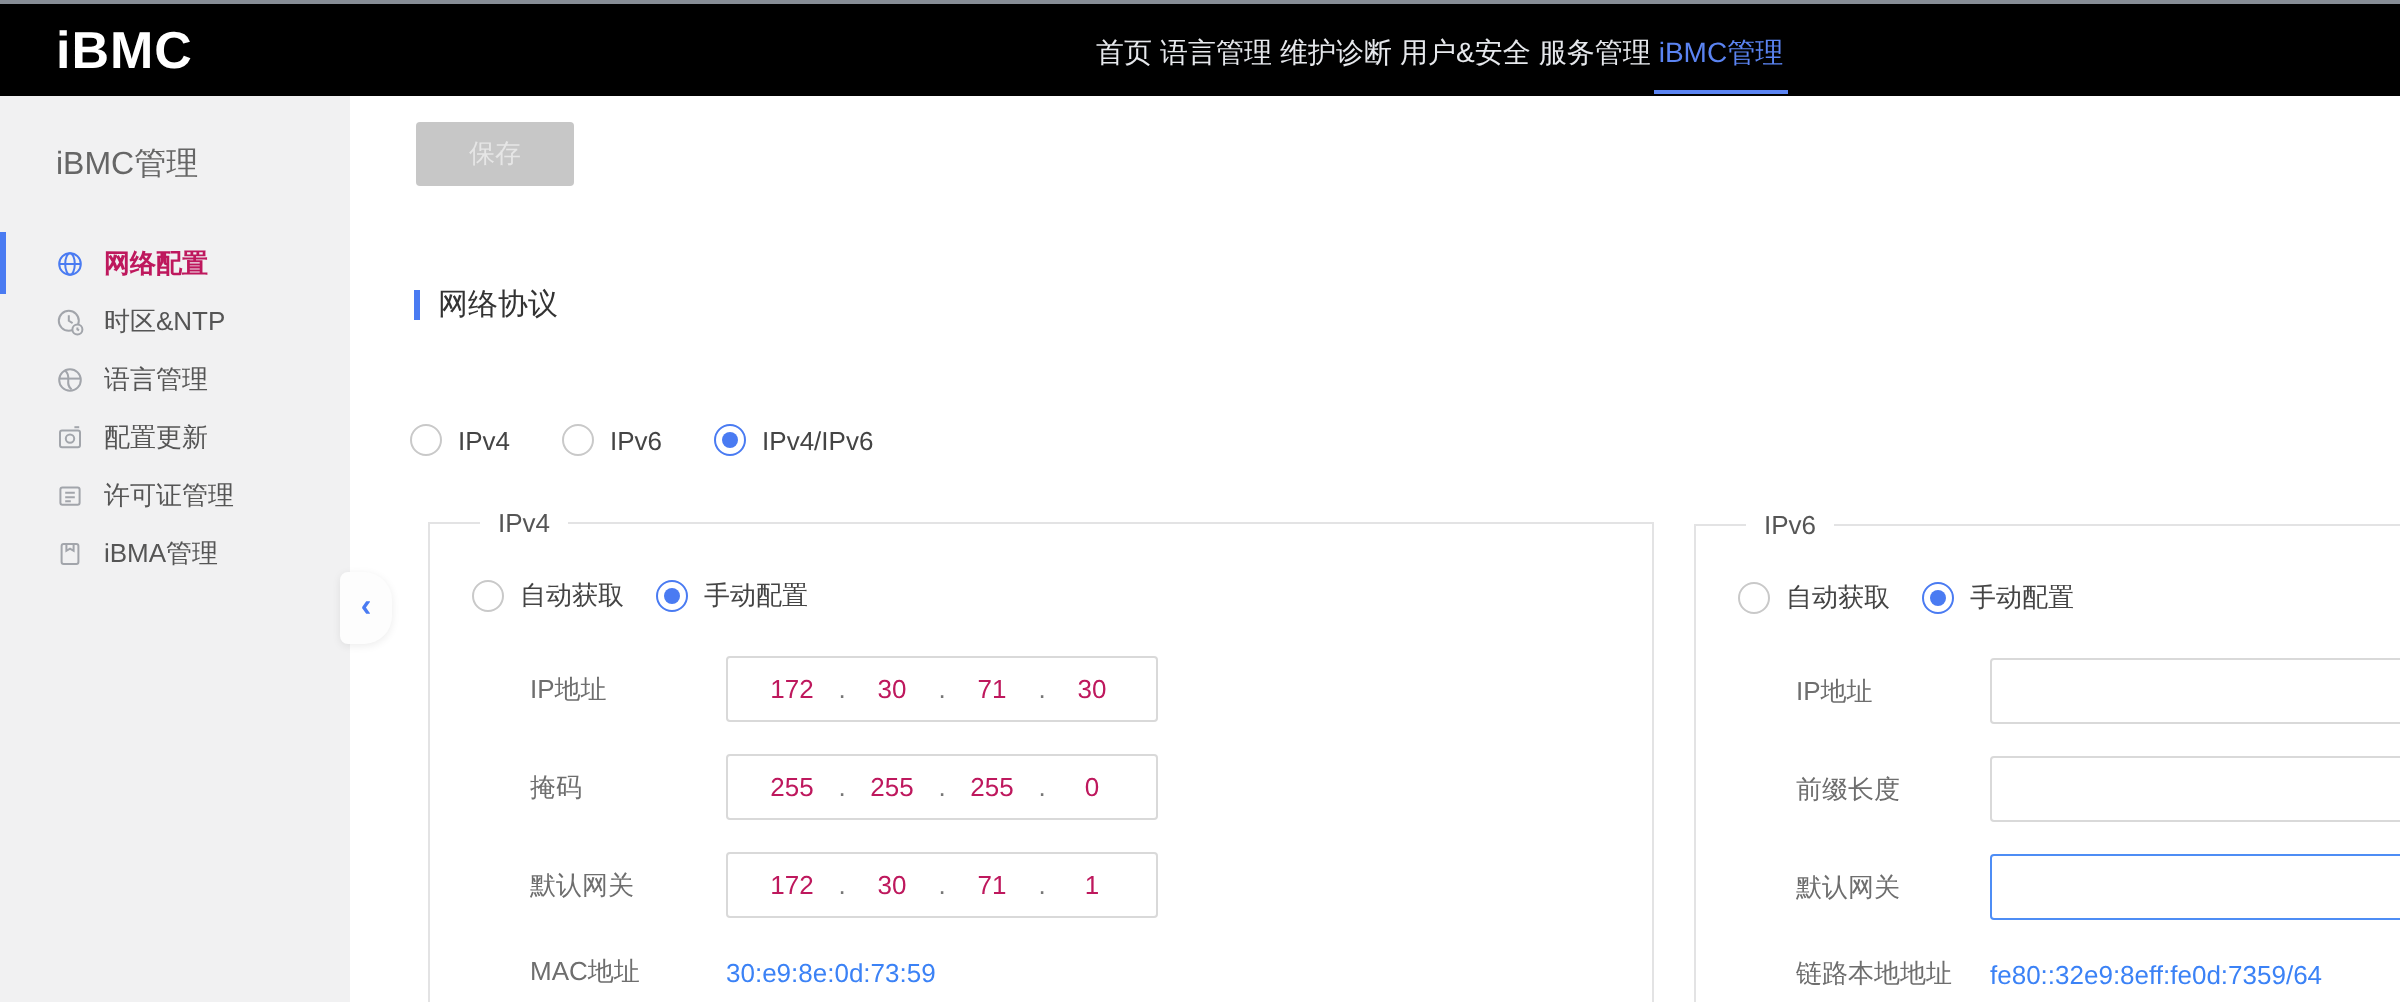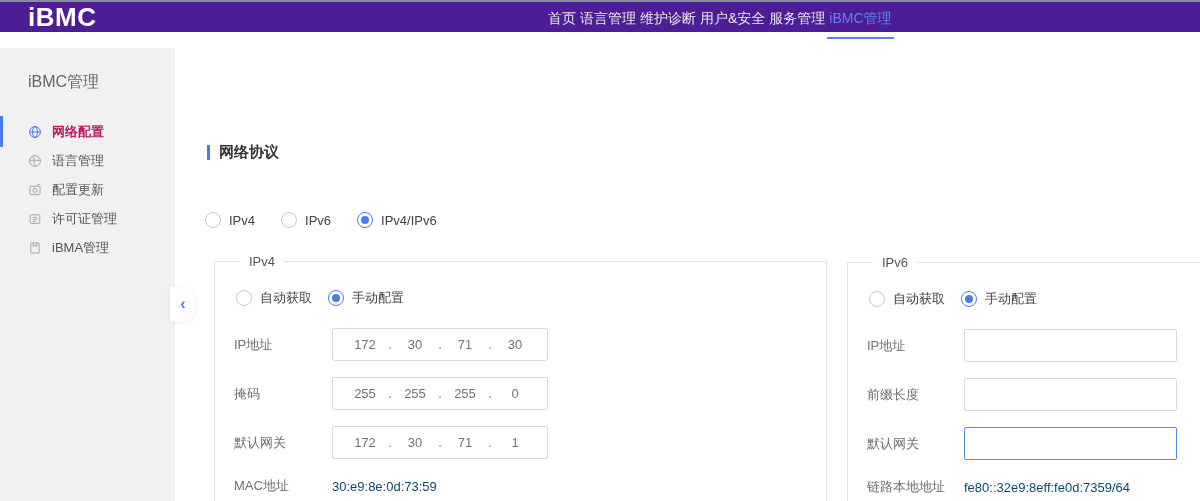--- a/index.html
+++ b/index.html
@@ -1,22 +1,22 @@
 <!DOCTYPE html>
 <html><head>
 <meta charset="utf-8">
 <style>
   * { margin:0; padding:0; box-sizing:border-box; }
   html,body { width:1200px; height:501px; overflow:hidden; }
   body { font-family:"Liberation Sans","DejaVu Sans",sans-serif; background:#fff; }
   .page { position:relative; width:1200px; height:501px; overflow:hidden; background:#fff; }
 
   
-  .navbar { position:absolute; top:0; left:0; width:100%; height:32px; background:#4c1d95;
-            border-top:2px solid #878d96; display:flex; align-items:flex-start; z-index:10; }
+  .navbar { position:absolute; top:0; left:0; width:100%; height:48px; background:#000000;
+            border-top:2px solid #878d96; display:flex; align-items:center; z-index:10; }
   .logo { margin-left:28px; color:#ffffff; font-size:26px; font-weight:bold; letter-spacing:.5px; }
   .nav-menu { position:absolute; left:546px; top:2px; bottom:0; display:flex; align-items:center; }
   .nav-item { color:#e6e8ec; font-size:14px; height:46px; line-height:46px; position:relative;
               cursor:pointer; white-space:nowrap; padding:0 2px; }
   .nav-item.active { color:#5b84f2; }
   .nav-item.active::after { content:""; position:absolute; left:0; right:0; bottom:2px; height:2px; background:#5b84f2; }
 
   
   .sidebar { position:absolute; left:0; top:48px; width:175px; bottom:0; background:#f1f1f2; }
   .sidebar-title { margin:24px 0 0 28px; font-size:16px; color:#666; }
@@ -31,47 +31,47 @@
                   border-radius:4px 14px 14px 4px; box-shadow:0 1px 4px rgba(0,0,0,.08);
                   display:flex; align-items:center; justify-content:center; color:#4a7bf2;
                   font-size:16px; font-weight:bold; cursor:pointer; z-index:6; }
 
   
   .main { position:absolute; left:175px; top:48px; right:0; bottom:0; background:#fff; }
   .save-btn { position:absolute; left:33px; top:13px; width:79px; height:32px; background:#c7c7c7;
               color:#e6e6e6; font-size:13px; border:none; border-radius:2px; cursor:not-allowed; }
   .section-header { position:absolute; left:32px; top:95px; display:flex; align-items:center; gap:9px; }
   .section-bar { width:3px; height:15px; background:#4a7bf2; }
-  .section-title { font-size:15px; font-weight:bold; color:#333; }
+  .section-title { font-size:15px; font-weight:normal; color:#333; }
 
   .protocol-row { position:absolute; left:30px; top:164px; display:flex; align-items:center; gap:26px; }
   .radio-wrap { display:flex; align-items:center; gap:8px; cursor:pointer; }
   .radio { width:16px; height:16px; border-radius:50%; border:1px solid #c9c9c9; background:#fff; position:relative; flex-shrink:0; }
   .radio.selected { border-color:#4a7bf2; }
   .radio.selected::after { content:""; position:absolute; left:50%; top:50%; transform:translate(-50%,-50%);
                            width:8px; height:8px; border-radius:50%; background:#4a7bf2; }
   .radio-label { font-size:13px; color:#444; }
 
   .panel { position:absolute; border:1px solid #e3e3e4; padding:6px 0 18px 19px; background:#fff; }
   .panel legend { font-size:13px; color:#555; padding:0 9px; margin-left:6px; }
   .panel.ipv4-panel { left:39px; top:206px; width:613px; height:320px; }
   .panel.ipv6-panel { left:672px; top:207px; width:562px; height:320px; }
   .mode-row { display:flex; align-items:center; gap:16px; margin:14px 0 0 2px; }
   .form-rows { margin-top:21px; }
   .form-row { display:flex; align-items:center; height:33px; margin-bottom:16px; }
   .form-row.plain { height:22px; margin-bottom:10px; }
-  .form-label { width:98px; font-size:13px; color:#6e6e6e; flex-shrink:0; }
+  .form-label { width:98px; font-size:13px; color:#6e6e6e; flex-shrink:0;margin-left:31px; }
   .ipv6-panel .form-label { width:97px; }
   .ip-input { width:216px; height:33px; border:1px solid #d9d9d9; border-radius:2px; background:#fff;
               display:flex; align-items:center; padding:0 10px; }
-  .ip-input .octet { flex:1; text-align:center; font-size:13px; color:#737373; }
+  .ip-input .octet { flex:1; text-align:center; font-size:13px; color:#be185d; }
   .ip-input .dot { color:#777; font-size:13px; width:6px; text-align:center; }
   .text-input { width:213px; height:33px; border:1px solid #d9d9d9; border-radius:2px; background:#fff; }
   .text-input.focused { border-color:#4e8df5; }
-  .plain-value { font-size:13px; color:#0c4a6e; }
+  .plain-value { font-size:13px; color:#3b82f6; }
 </style>
 </head>
 <body>
 
 <div class="page">
 
   <div class="navbar">
     <div class="logo">iBMC</div>
     <div class="nav-menu">
       <div class="nav-item">首页</div>
@@ -91,20 +91,31 @@
         <span class="icon">
           <svg width="14" height="14" viewBox="0 0 14 14" fill="none" stroke="currentColor" stroke-width="1">
             <circle cx="7" cy="7" r="5.4"></circle>
               <ellipse cx="7" cy="7" rx="2.4" ry="5.4"></ellipse>
               <path d="M1.6 7h10.8"></path>
           </svg>
         </span>
         <span>网络配置</span>
       </div>
 
+      <div class="sidebar-item">
+        <span class="icon">
+          <svg width="14" height="14" viewBox="0 0 14 14" fill="none" stroke="currentColor" stroke-width="1">
+            <circle cx="6.4" cy="6.4" r="5"></circle>
+              <path d="M6.4 3.6v2.8l1.9 1.2"></path>
+            <circle cx="10.7" cy="10.7" r="2.5" fill="#f1f1f2"></circle>
+              <path d="M10.7 9.7v1l.8.5"></path>
+          </svg>
+        </span>
+        <span>时区&amp;NTP</span>
+      </div>
 
 
       <div class="sidebar-item">
         <span class="icon">
           <svg width="14" height="14" viewBox="0 0 14 14" fill="none" stroke="currentColor" stroke-width="1">
             <circle cx="7" cy="7" r="5.4"></circle>
               <path d="M4.6 2.4c3.6 2.7-.6 6.6 3.2 9.3"></path>
               <path d="M1.7 6.3h10.6"></path>
           </svg>
         </span>
@@ -144,20 +155,21 @@
 
     </div>
   </div>
 
   <div class="collapse-tab">
     <span>‹</span>
   </div>
 
   <div class="main">
 
+    <button class="save-btn" disabled="">保存</button>
 
     <div class="section-header">
       <span class="section-bar"></span>
       <span class="section-title">网络协议</span>
     </div>
 
     <div class="protocol-row">
       <span class="radio-wrap">
         <span class="radio"></span>
         <span class="radio-label">IPv4</span>

